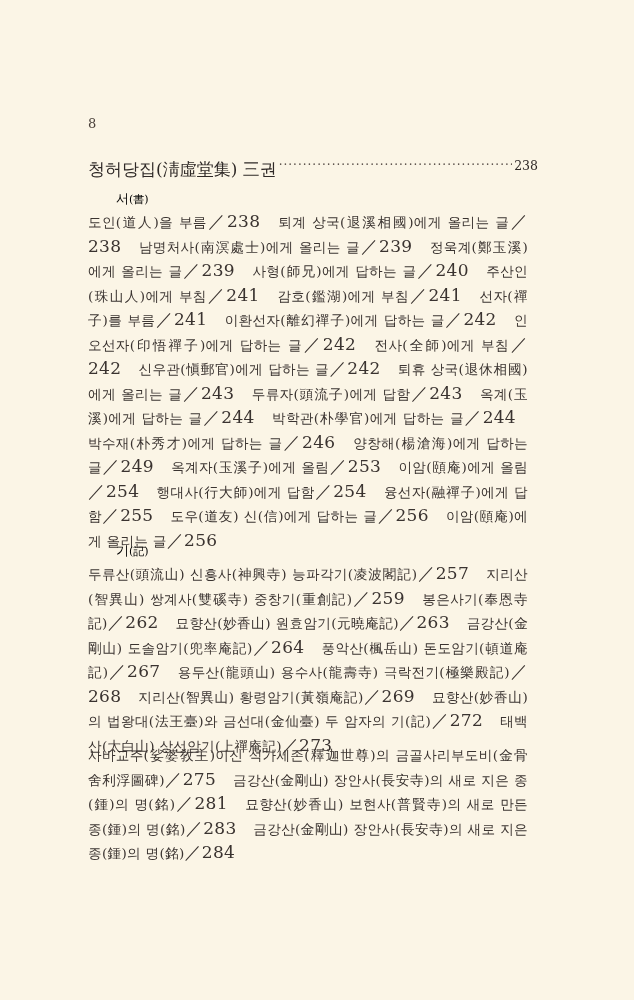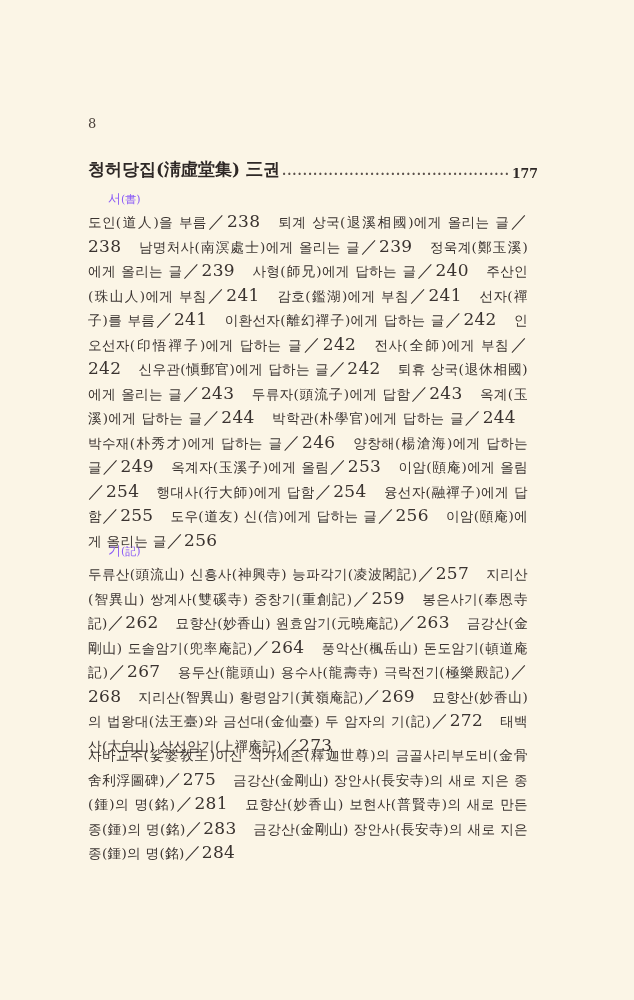--- a/index.html
+++ b/index.html
@@ -9,49 +9,49 @@
     font-family:"DejaVu Serif", serif;
     color:#3a3330;
     position:relative;
   }
   .page-num {
     position:absolute; left:88px; top:116px;
     font-size:13px; color:#4a403a;
   }
   .toc-title {
     position:absolute; left:88px; top:158px; width:450px;
-    display:flex; align-items:flex-end;
-    font-size:17px; color:#2e2826;font-weight:bold;
+    display:flex; align-items:flex-start;
+    font-size:17px; color:#2e2826;
   }
   .toc-title .dots {
     flex:1; overflow:hidden; white-space:nowrap;
     font-size:12px; letter-spacing:1px; margin:0 2px; color:#5a504a;
   }
   .toc-title .pg { font-size:12.5px; }
   .section { position:absolute; left:88px; width:440px; }
   .sec-head {
-    font-size:13px; margin-left:20px; margin-bottom:2px; color:#8b5cf6;
+    font-size:13px; margin-left:28px; margin-bottom:2px; color:#000000;
   }
   .sec-head .han { font-size:11px; }
   .sec-body {
     font-size:13.6px; line-height:23.5px; text-align:justify;
     text-align-last:left; letter-spacing:0.3px;
   }
   .entry { margin-right:12px; }
   .entry .pg { font-size:17px; }
 </style>
 </head>
 <body>
 
 <div class="page-num">8</div>
 
 <div class="toc-title">
   <span>청허당집(淸虛堂集) 三권</span>
   <span class="dots">··················································································</span>
-  <span class="pg">177</span>
+  <span class="pg">238</span>
 </div>
 
 <div class="section" id="sec0" style="top:190px;">
   <div class="sec-head">
     <span>서</span><span class="han">(書)</span>
   </div>
   <div class="sec-body"><span class="entry"><span>도인(道人)을 부름</span><span class="pg">／238</span></span> <span class="entry"><span>퇴계 상국(退溪相國)에게 올리는 글</span><span class="pg">／238</span></span> <span class="entry"><span>남명처사(南溟處士)에게 올리는 글</span><span class="pg">／239</span></span> <span class="entry"><span>정욱계(鄭玉溪)에게 올리는 글</span><span class="pg">／239</span></span> <span class="entry"><span>사형(師兄)에게 답하는 글</span><span class="pg">／240</span></span> <span class="entry"><span>주산인(珠山人)에게 부침</span><span class="pg">／241</span></span> <span class="entry"><span>감호(鑑湖)에게 부침</span><span class="pg">／241</span></span> <span class="entry"><span>선자(禪子)를 부름</span><span class="pg">／241</span></span> <span class="entry"><span>이환선자(離幻禪子)에게 답하는 글</span><span class="pg">／242</span></span> <span class="entry"><span>인오선자(印悟禪子)에게 답하는 글</span><span class="pg">／242</span></span> <span class="entry"><span>전사(全師)에게 부침</span><span class="pg">／242</span></span> <span class="entry"><span>신우관(愼郵官)에게 답하는 글</span><span class="pg">／242</span></span> <span class="entry"><span>퇴휴 상국(退休相國)에게 올리는 글</span><span class="pg">／243</span></span> <span class="entry"><span>두류자(頭流子)에게 답함</span><span class="pg">／243</span></span> <span class="entry"><span>옥계(玉溪)에게 답하는 글</span><span class="pg">／244</span></span> <span class="entry"><span>박학관(朴學官)에게 답하는 글</span><span class="pg">／244</span></span> <span class="entry"><span>박수재(朴秀才)에게 답하는 글</span><span class="pg">／246</span></span> <span class="entry"><span>양창해(楊滄海)에게 답하는 글</span><span class="pg">／249</span></span> <span class="entry"><span>옥계자(玉溪子)에게 올림</span><span class="pg">／253</span></span> <span class="entry"><span>이암(頤庵)에게 올림</span><span class="pg">／254</span></span> <span class="entry"><span>행대사(行大師)에게 답함</span><span class="pg">／254</span></span> <span class="entry"><span>융선자(融禪子)에게 답함</span><span class="pg">／255</span></span> <span class="entry"><span>도우(道友) 신(信)에게 답하는 글</span><span class="pg">／256</span></span> <span class="entry"><span>이암(頤庵)에게 올리는 글</span><span class="pg">／256</span></span> </div>
 </div>
 
 <div class="section" id="sec1" style="top:542px;">

